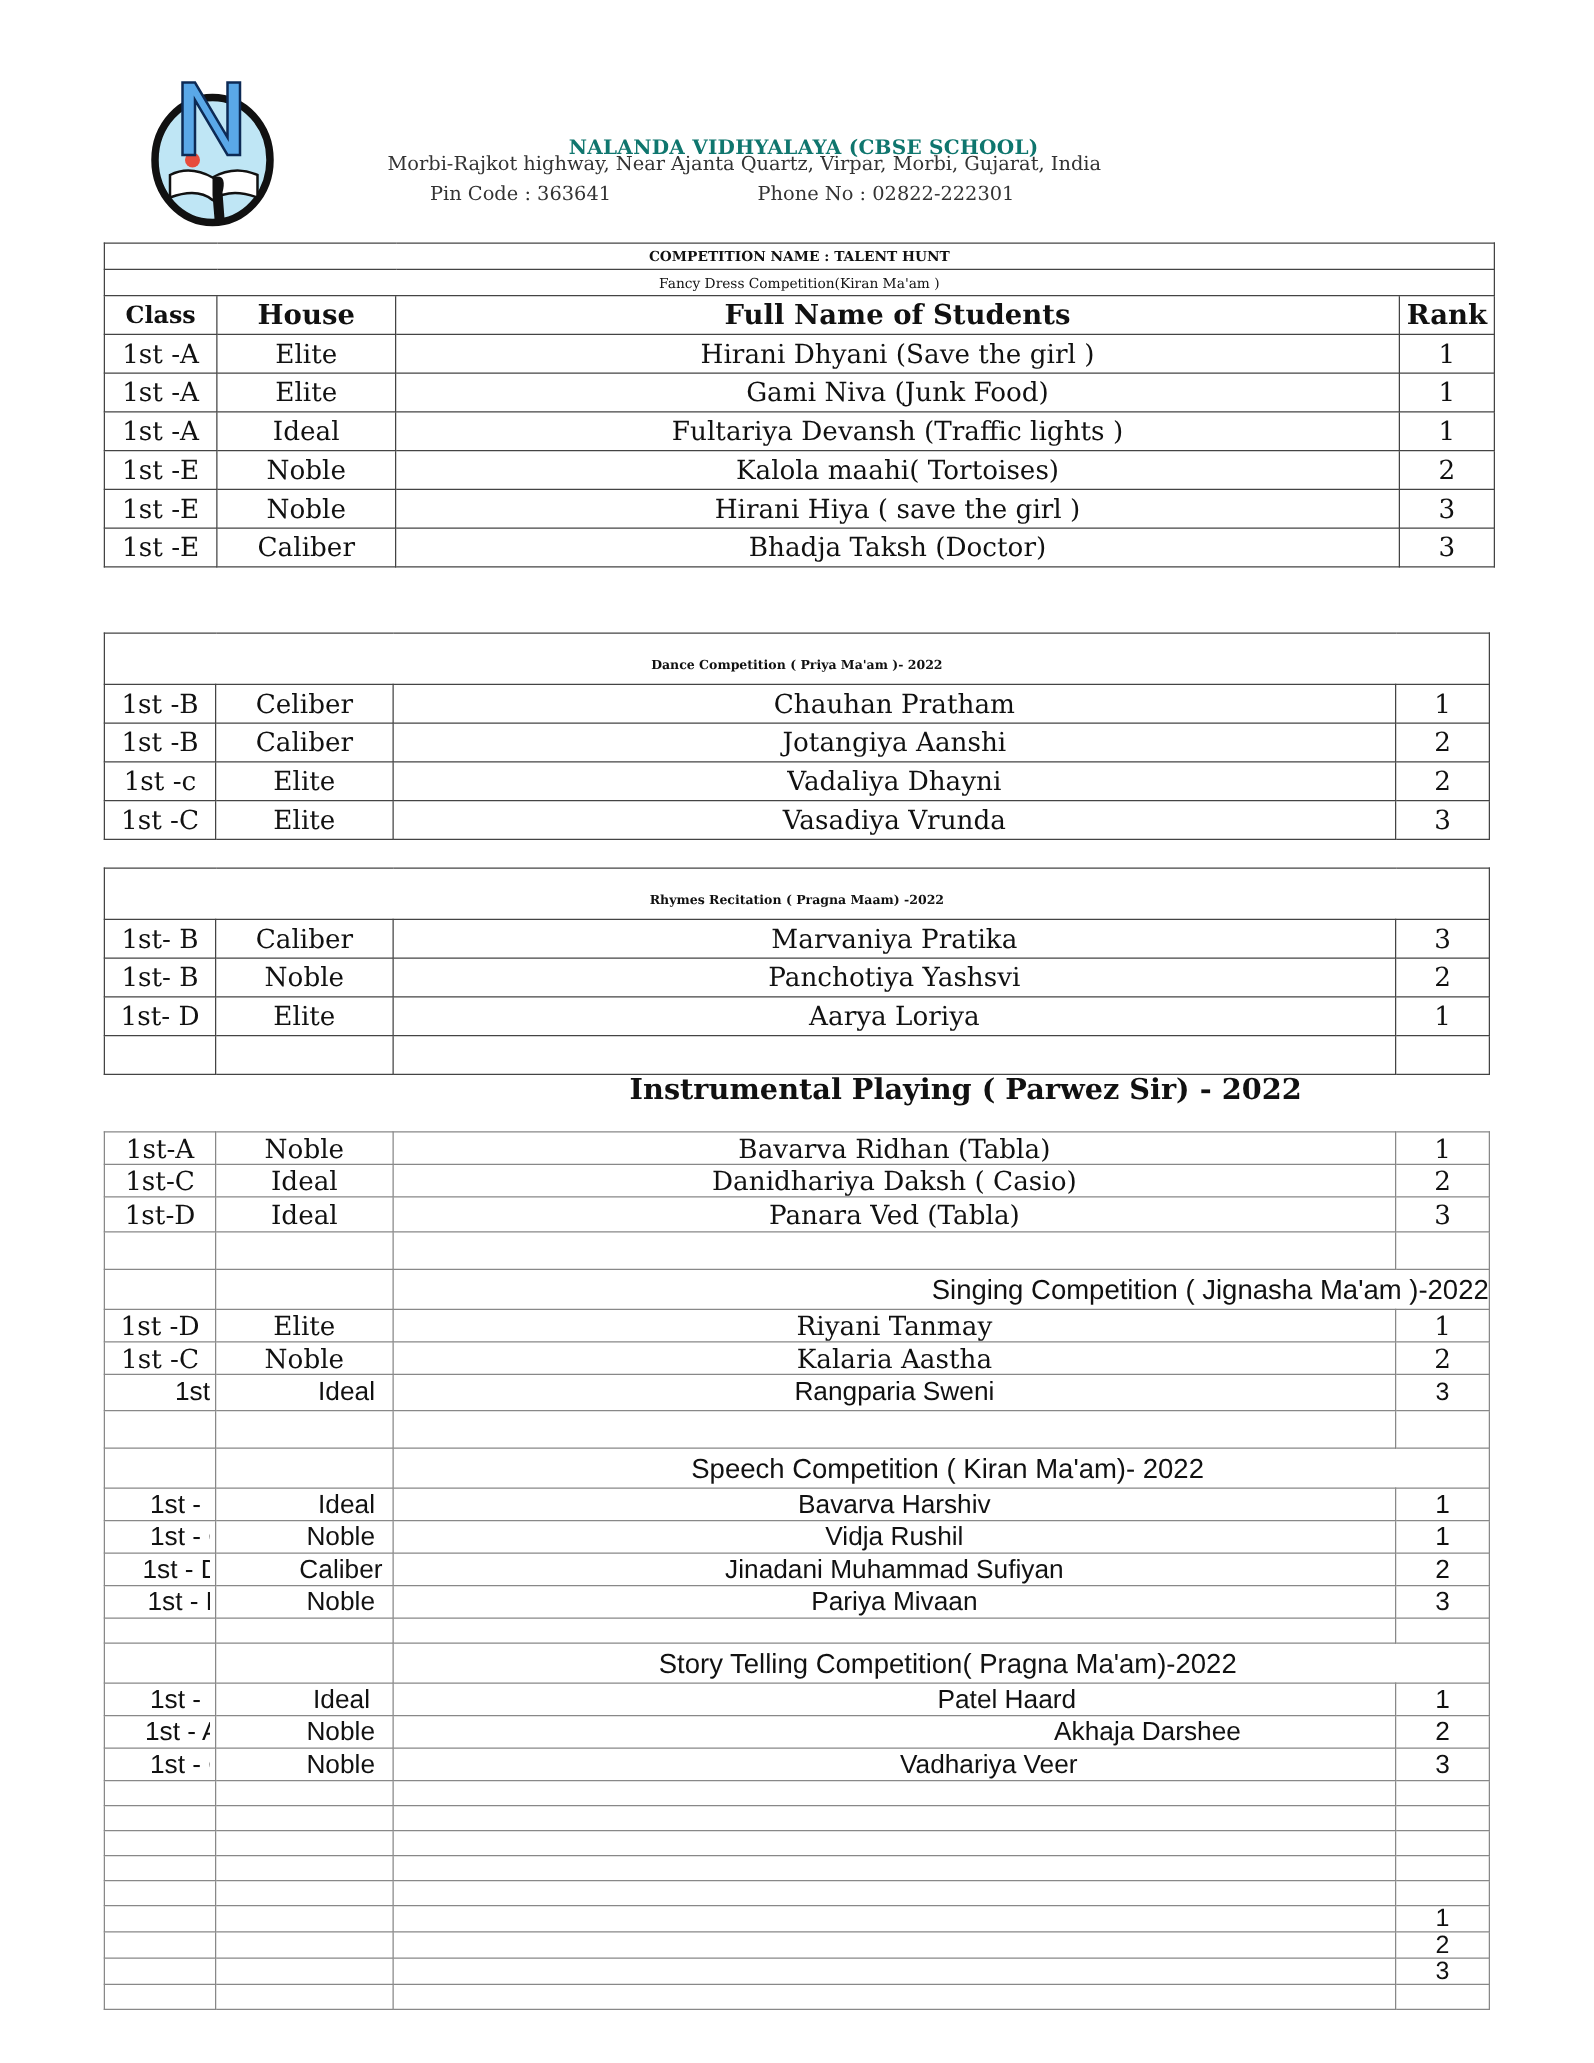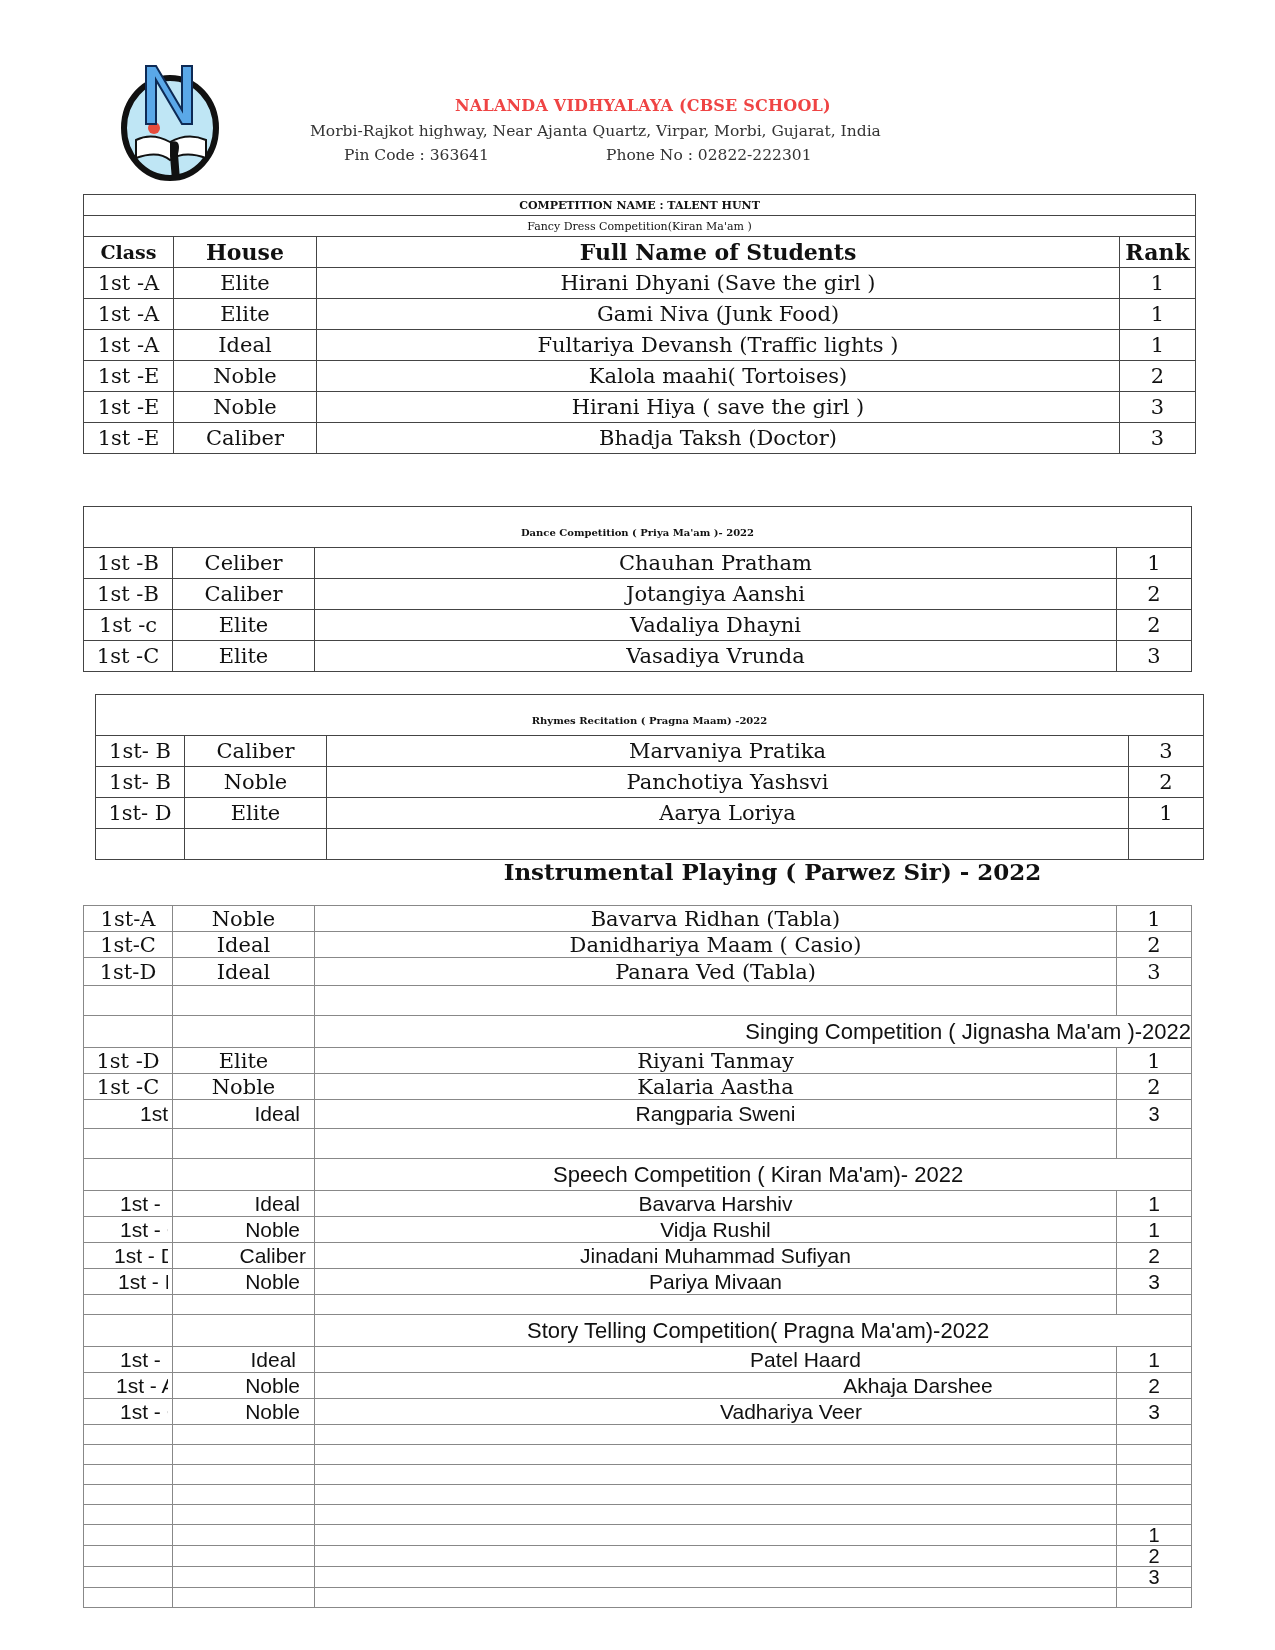--- a/index.html
+++ b/index.html
@@ -1,20 +1,20 @@
 <!DOCTYPE html>
 <html><head>
 <meta charset="utf-8">
 <style>
   html, body { margin: 0; padding: 0; background: #ffffff; }
   body { width: 1275px; height: 1650px; position: relative; overflow: hidden; font-family: "DejaVu Serif", serif; color: #111; }
   .abs { position: absolute; }
   
   #logo { left: 118px; top: 62px; width: 108px; height: 120px; }
-  .school-name { left: 455px; top: 96px; font-size: 16px; font-weight: bold; letter-spacing: 0.2px; color: #ef4444; font-family: "DejaVu Serif", serif; }
+  .school-name { left: 455px; top: 108px; font-size: 16px; font-weight: bold; letter-spacing: 0.2px; color: #0f766e; font-family: "DejaVu Serif", serif; }
   .school-addr { left: 310px; top: 122px; font-size: 15.5px; color: #333; font-family: "DejaVu Serif", serif; }
   .school-pin { left: 344px; top: 146px; font-size: 15.5px; color: #333; }
   .school-phone { left: 606px; top: 146px; font-size: 15.5px; color: #333; }
 
   table.sheet { position: absolute; border-collapse: collapse; table-layout: fixed; }
   table.sheet td { border: 1.4px solid #444; padding: 0; text-align: center; vertical-align: middle; overflow: hidden; white-space: nowrap; font-family: "DejaVu Serif", serif; }
   .c1 { width: 89px; } .c2 { width: 142px; } .c3 { width: 802px; } .c4 { width: 75px; }
   .small-hdr { font-size: 11px; font-weight: bold; height: 20px; }
   .tiny-hdr { font-size: 10px; height: 30px; padding-top: 10px !important; font-weight: bold; }
   .colhdr td { font-weight: bold; font-size: 22px; height: 30px; }
@@ -141,21 +141,21 @@
       </tr>
   <tr class="row">
         <td>1st -C</td>
         <td>Elite</td>
         <td>Vasadiya Vrunda</td>
         <td>3</td>
       </tr>
 </tbody>
   </table>
 
-<table class="sheet" style="left:83px; top:694px;margin-left:12px;">
+<table class="sheet" style="left:83px; top:694px;">
   <colgroup>
       <col class="c1">
       <col class="c2">
       <col class="c3">
       <col class="c4">
     </colgroup>
   <tbody>
       <tr>
         <td colspan="4" class="tiny-hdr">Rhymes  Recitation  ( Pragna Maam) -2022</td>
       </tr>
@@ -201,21 +201,21 @@
   <tbody>
       <tr class="grow ser">
         <td>1st-A</td>
         <td>Noble</td>
         <td>Bavarva Ridhan (Tabla)</td>
         <td>1</td>
       </tr>
   <tr class="grow ser">
         <td>1st-C</td>
         <td>Ideal</td>
-        <td>Danidhariya Maam ( Casio)</td>
+        <td>Danidhariya Daksh ( Casio)</td>
         <td>2</td>
       </tr>
   <tr class="grow ser" style="height:28px">
         <td>1st-D</td>
         <td>Ideal</td>
         <td>Panara Ved (Tabla)</td>
         <td>3</td>
       </tr>
   <tr class="gempty">
         <td></td>

